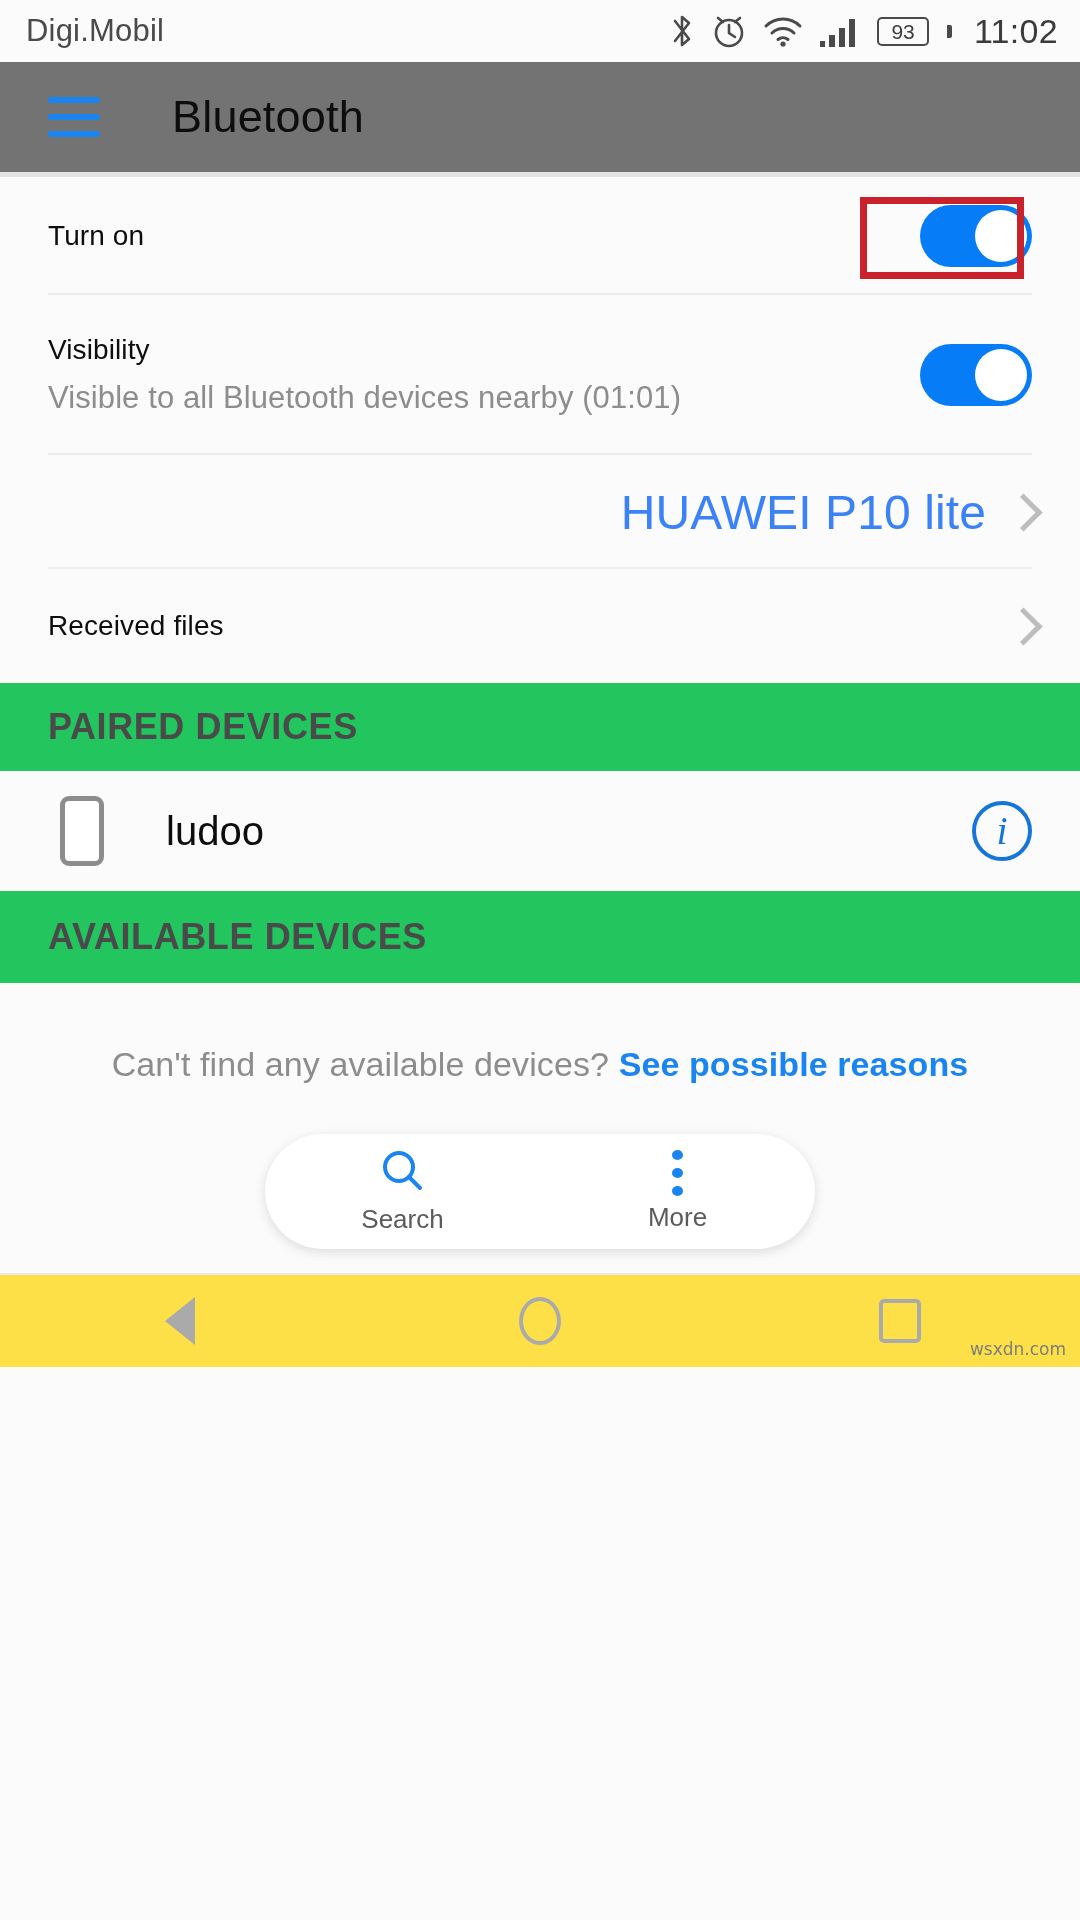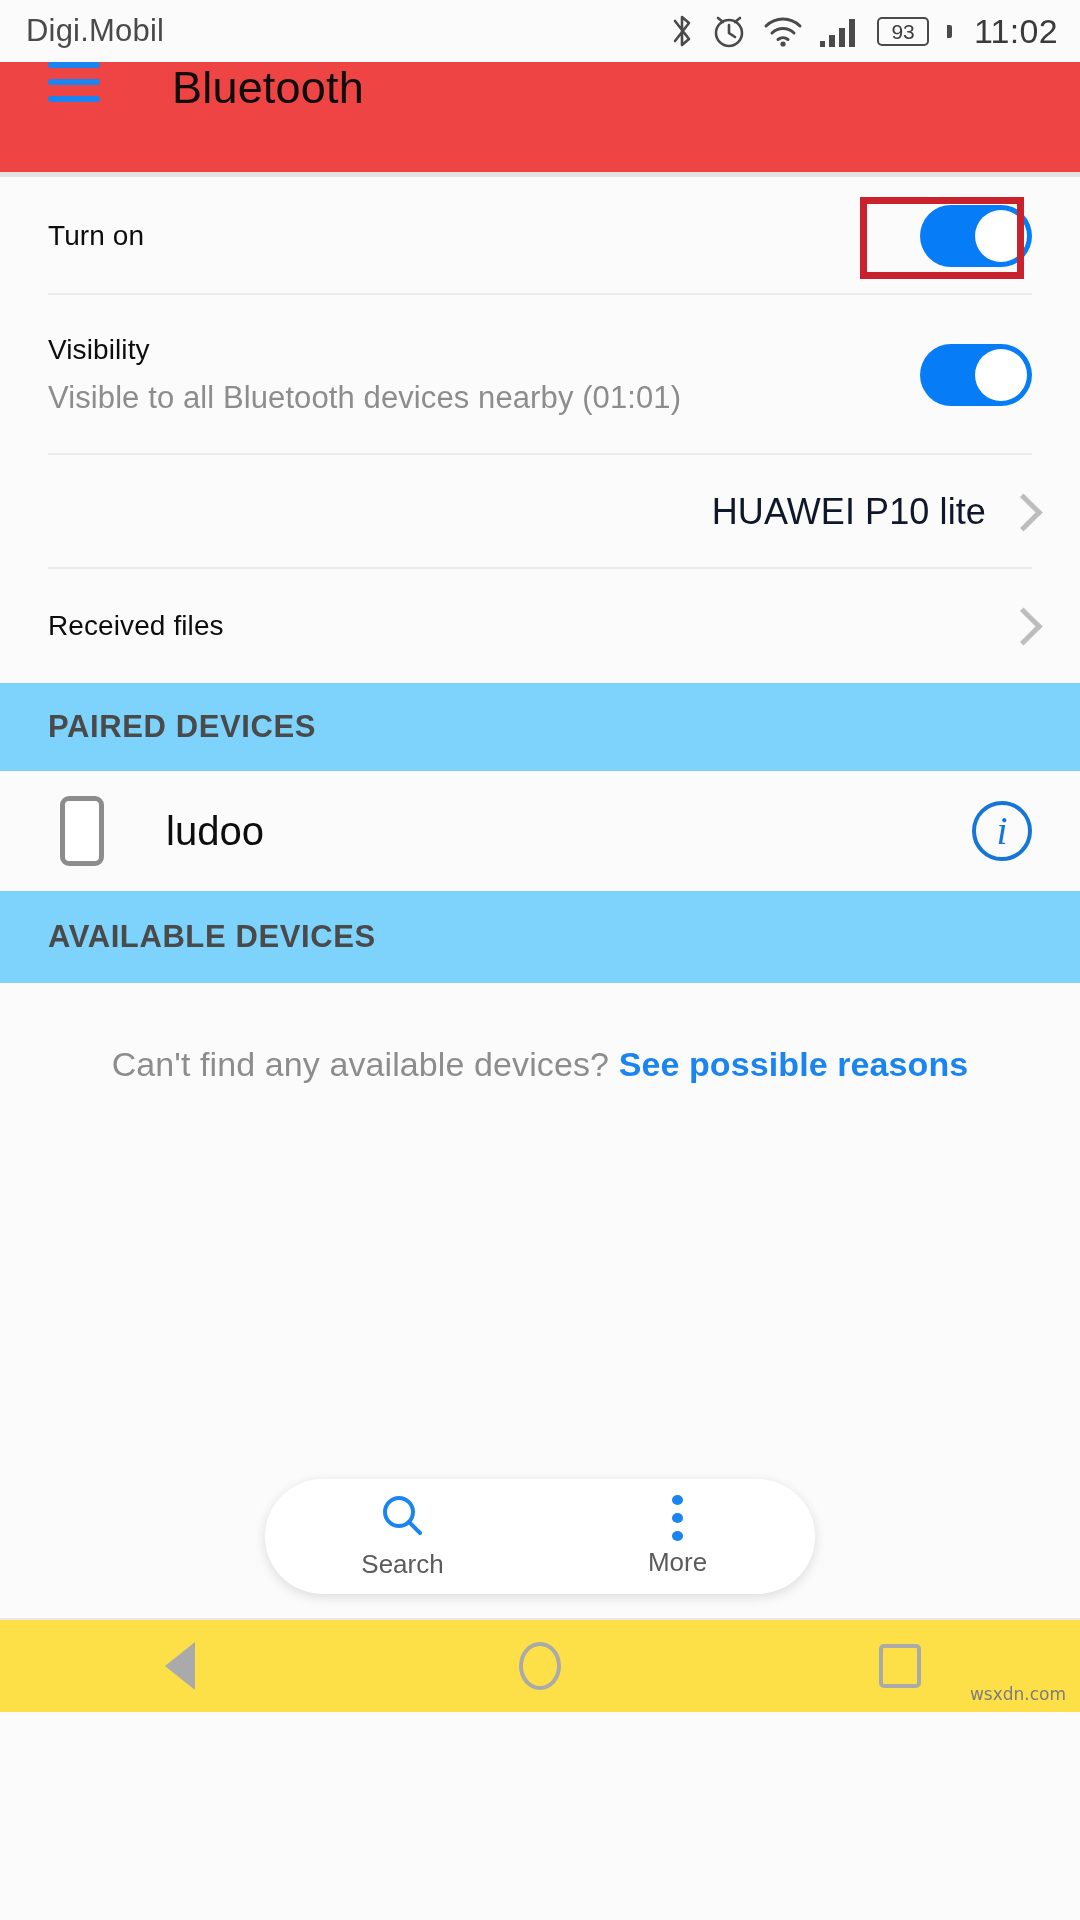--- a/index.html
+++ b/index.html
@@ -4,21 +4,21 @@
 <style>
   * { margin:0; padding:0; box-sizing:border-box; }
   html, body { width:1080px; height:1920px; }
   body {
     font-family: "Liberation Sans", sans-serif;
     background:#fbfbfb;
     color:#1a1a1a;
     -webkit-font-smoothing:antialiased;
     overflow:hidden;
   }
-  .phone { position:relative; width:1080px; height:1712px; background:#fbfbfb; display:flex; flex-direction:column; }
+  .phone { position:relative; width:1080px; height:1367px; background:#fbfbfb; display:flex; flex-direction:column; }
 
   
   .statusbar {
     height:62px;
     flex:0 0 62px;
     display:flex;
     align-items:center;
     padding:0 22px 0 26px;
     background:#fbfbfb;
   }
@@ -32,23 +32,23 @@
     width:52px; height:29px; border:2.5px solid #4a4a4a; border-radius:5px;
     display:flex; align-items:center; justify-content:center;
   }
   .batt-pct { font-size:21px; color:#3c3c3c; line-height:1; letter-spacing:-.3px; }
   .batt-cap { width:5px; height:13px; background:#4a4a4a; border-radius:0 2px 2px 0; }
   .clock { font-size:34px; color:#3b3b3b; margin-left:6px; letter-spacing:.3px; }
 
   
   .appbar {
     flex:0 0 110px;
-    display:flex; 
+    display:flex; align-items:center;
     padding-left:48px;
-    background:#ef4444;
+    background:#737373;
   }
   .hamburger { width:52px; display:flex; flex-direction:column; gap:11px; cursor:pointer; }
   .hamburger span { display:block; height:6px; border-radius:3px; background:#1a85f0; }
   .appbar-title { font-size:45px; color:#0d0d0d; margin-left:72px; letter-spacing:.2px; }
 
   .topsep { height:5px; background:#e3e3e3; flex:0 0 5px; }
 
   
   .content { flex:1 1 auto; position:relative; background:#fbfbfb; display:flex; flex-direction:column; }
 
@@ -60,21 +60,21 @@
   }
   .row-inner-divider::after{
     content:"";
     position:absolute; left:48px; right:48px; bottom:0;
     height:2px; background:#ebebeb;
   }
   .row-label { font-size:28px; color:#0d0d0d; letter-spacing:.1px; }
   .row-sub { font-size:31px; color:#8d8d8d; margin-top:14px; letter-spacing:.1px; }
   .row-text-group { display:flex; flex-direction:column; }
   .row-spacer { flex:1 1 auto; }
-  .row-value { font-size:36px; color:#0f172a; letter-spacing:.1px; }
+  .row-value { font-size:48px; color:#3b82f6; letter-spacing:.1px; }
 
   .chevron { width:22px; height:40px; margin-left:24px; position:relative; }
   .chevron::before{
     content:""; position:absolute; left:0; top:7px;
     width:22px; height:22px;
     border-top:5px solid #bdbdbd; border-right:5px solid #bdbdbd;
     transform:rotate(45deg);
   }
 
   
@@ -88,25 +88,25 @@
 
   .highlight-box {
     position:absolute;
     border:7px solid #c9222c;
     background:transparent;
     pointer-events:none;
   }
 
   
   .section-header {
-    background:#7dd3fc;
+    background:#22c55e;
     padding:0 48px;
     display:flex; align-items:center;
     height:88px;
-    font-size:31px;
+    font-size:36px;
     font-weight:bold;
     color:#4a4a4a;
     letter-spacing:.6px;
   }
   .section-header.tall { height:92px; }
 
   
   .device-row {
     display:flex; align-items:center; height:120px; padding:0 48px; background:#fbfbfb;
   }

